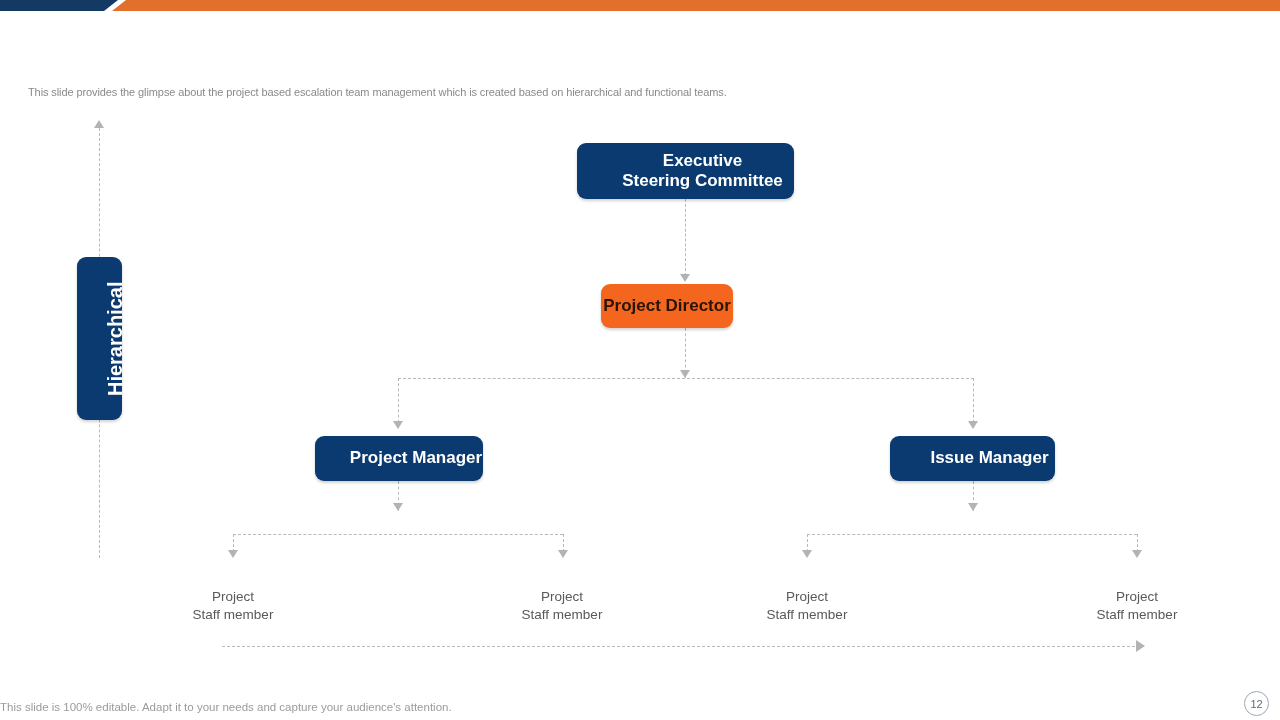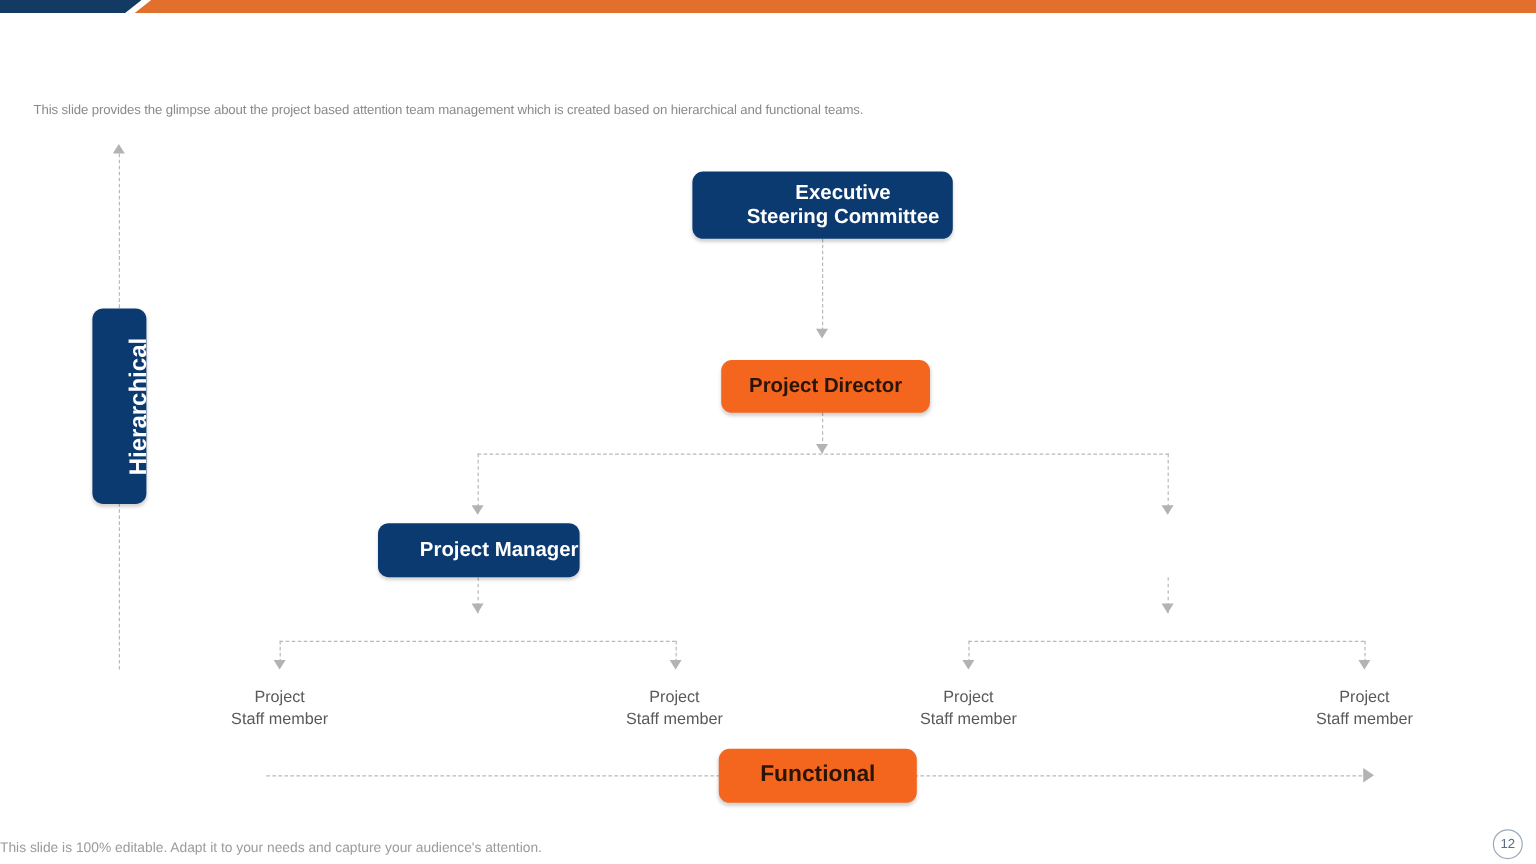--- a/index.html
+++ b/index.html
@@ -43,40 +43,40 @@
     text-align: center;
     border-radius: 9px;
     font-weight: bold;
     line-height: 1.18;
     box-shadow: 0 2px 3px rgba(0,0,0,0.18);
   }
   .node.navy { background: #0b3a70; color: #ffffff; padding-left: 34px; }
   .node.orange { background: #f4661e; color: #2a1405; }
 
   #node-exec { left: 577px; top: 143px; width: 217px; height: 56px; font-size: 17px; }
-  #node-director { left: 601px; top: 300px; width: 174px; height: 44px; font-size: 17px; }
+  #node-director { left: 601px; top: 284px; width: 132px; height: 44px; font-size: 17px; }
   #node-pm { left: 315px; top: 436px; width: 168px; height: 45px; font-size: 17px; }
   #node-im { left: 890px; top: 436px; width: 165px; height: 45px; font-size: 17px; }
   #node-functional { left: 599px; top: 624px; width: 165px; height: 45px; font-size: 19px; }
 
   
   #node-hierarchical {
     left: 77px; top: 257px; width: 45px; height: 163px;
     font-size: 20px;
   }
   #node-hierarchical .vtext {
     transform: rotate(-90deg);
     white-space: nowrap;
     font-weight: bold;
   }
 
   
   .staff {
     position: absolute; width: 150px; text-align: center;
-    font-size: 13.5px; color: #595959; line-height: 1.33;
+    font-size: 13.5px; color: #595959; line-height: 1.33; margin-top: 16px;
   }
   .staff .l1 { display: block; }
   .staff .l2 { display: block; }
   #staff-0 { left: 158px; top: 572px; }
   #staff-1 { left: 487px; top: 572px; }
   #staff-2 { left: 732px; top: 572px; }
   #staff-3 { left: 1062px; top: 572px; }
 
   
   .dash-v {
@@ -121,21 +121,21 @@
 </head>
 <body>
 
 <div class="slide">
 
   <div class="topbar">
     <div class="topbar-navy"></div>
     <div class="topbar-orange"></div>
   </div>
 
-  <div class="page-subtitle">This slide provides the glimpse about the project based attention team management which is created based on hierarchical and functional teams.</div>
+  <div class="page-subtitle">This slide provides the glimpse about the project based escalation team management which is created based on hierarchical and functional teams.</div>
 
   <div class="dash-v" style="left:99px; top:128px; height:430px;"></div>
   <div class="arrow-up" style="left:94px; top:120px;"></div>
 
   <div class="dash-v" style="left:685px; top:199px; height:77px;"></div>
   <div class="arrow-down" style="left:680px; top:274px;"></div>
 
   <div class="dash-v" style="left:685px; top:328px; height:50px;"></div>
   <div class="arrow-down" style="left:680px; top:370px;"></div>
   <div class="dash-h" style="left:398px; top:378px; width:576px;"></div>
@@ -175,24 +175,24 @@
   </div>
 
   <div class="node orange" id="node-director">
     <span>Project Director</span>
   </div>
 
   <div class="node navy" id="node-pm">
     <span>Project Manager</span>
   </div>
 
-
-  <div class="node orange" id="node-functional">
-    <span>Functional</span>
-  </div>
+  <div class="node navy" id="node-im">
+    <span>Issue Manager</span>
+  </div>
+
 
   <div class="staff" id="staff-0">
     <span class="l1">Project</span>
     <span class="l2">Staff member</span>
   </div>
   <div class="staff" id="staff-1">
     <span class="l1">Project</span>
     <span class="l2">Staff member</span>
   </div>
   <div class="staff" id="staff-2">

